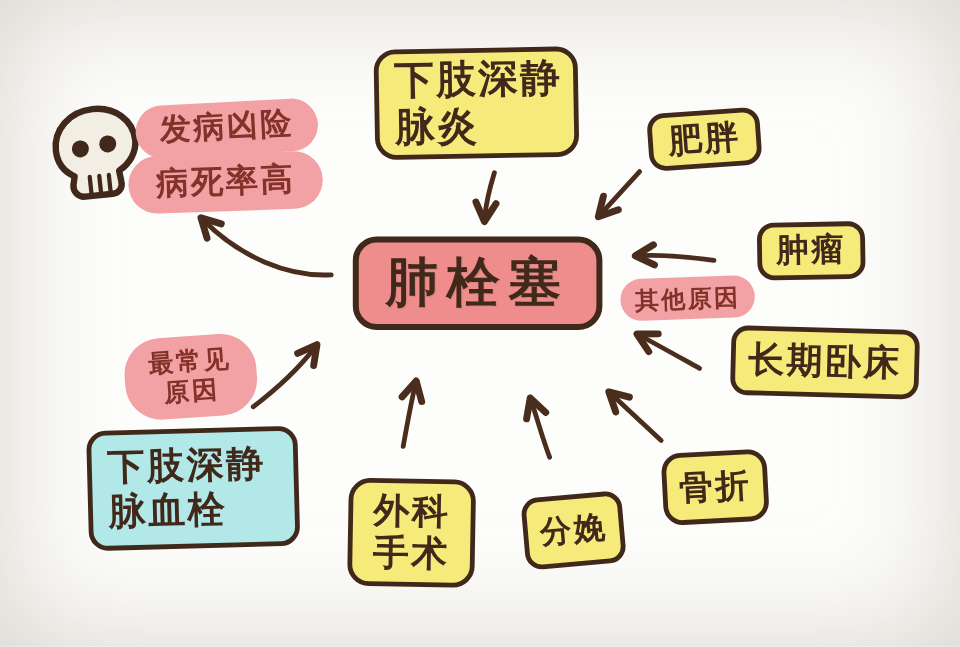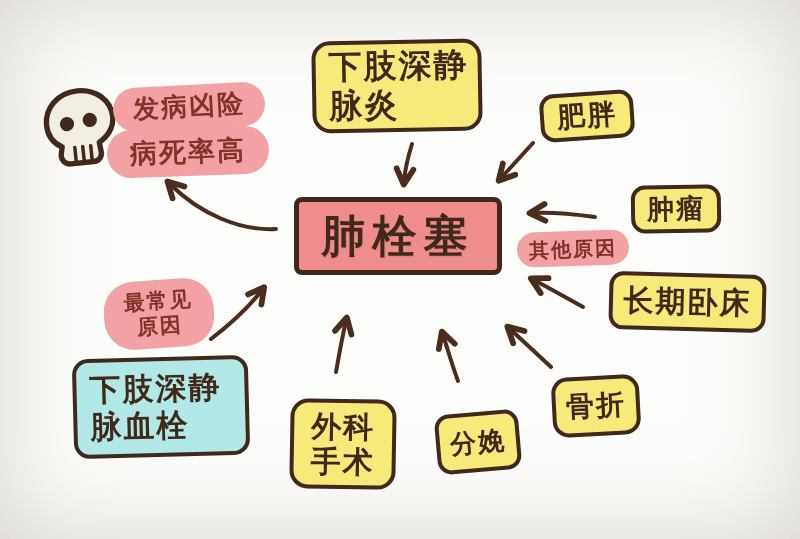--- a/index.html
+++ b/index.html
@@ -16,21 +16,21 @@
   .arrow-layer { position: absolute; left: 0; top: 0; width: 800px; height: 539px; pointer-events: none; }
   .node {
     position: absolute; box-sizing: border-box;
     border: 4px solid var(--ink); color: var(--ink); font-weight: bold;
     display: flex; flex-direction: column; justify-content: center;
     line-height: 1.18; letter-spacing: 2px;
   }
   .yellow { background: var(--yellow); border-radius: 16px; }
   .cyan-box { background: var(--cyan); border-radius: 16px; }
   .center-node {
-    background: var(--center-pink); border-radius: 8px; border-width: 5px;
+    background: var(--center-pink); border-radius: 20px; border-width: 5px;
     align-items: center; text-align: center; letter-spacing: 7px;
     text-shadow: 1px 1px 0 rgba(0,0,0,0.08);
   }
   .pill {
     position: absolute; box-sizing: border-box; background: var(--pill-pink);
     color: var(--pill-text); font-weight: bold; border-radius: 999px;
     display: flex; flex-direction: column; align-items: center; justify-content: center;
     letter-spacing: 2px; line-height: 1.2;
   }
   .c { align-items: center; text-align: center; }

